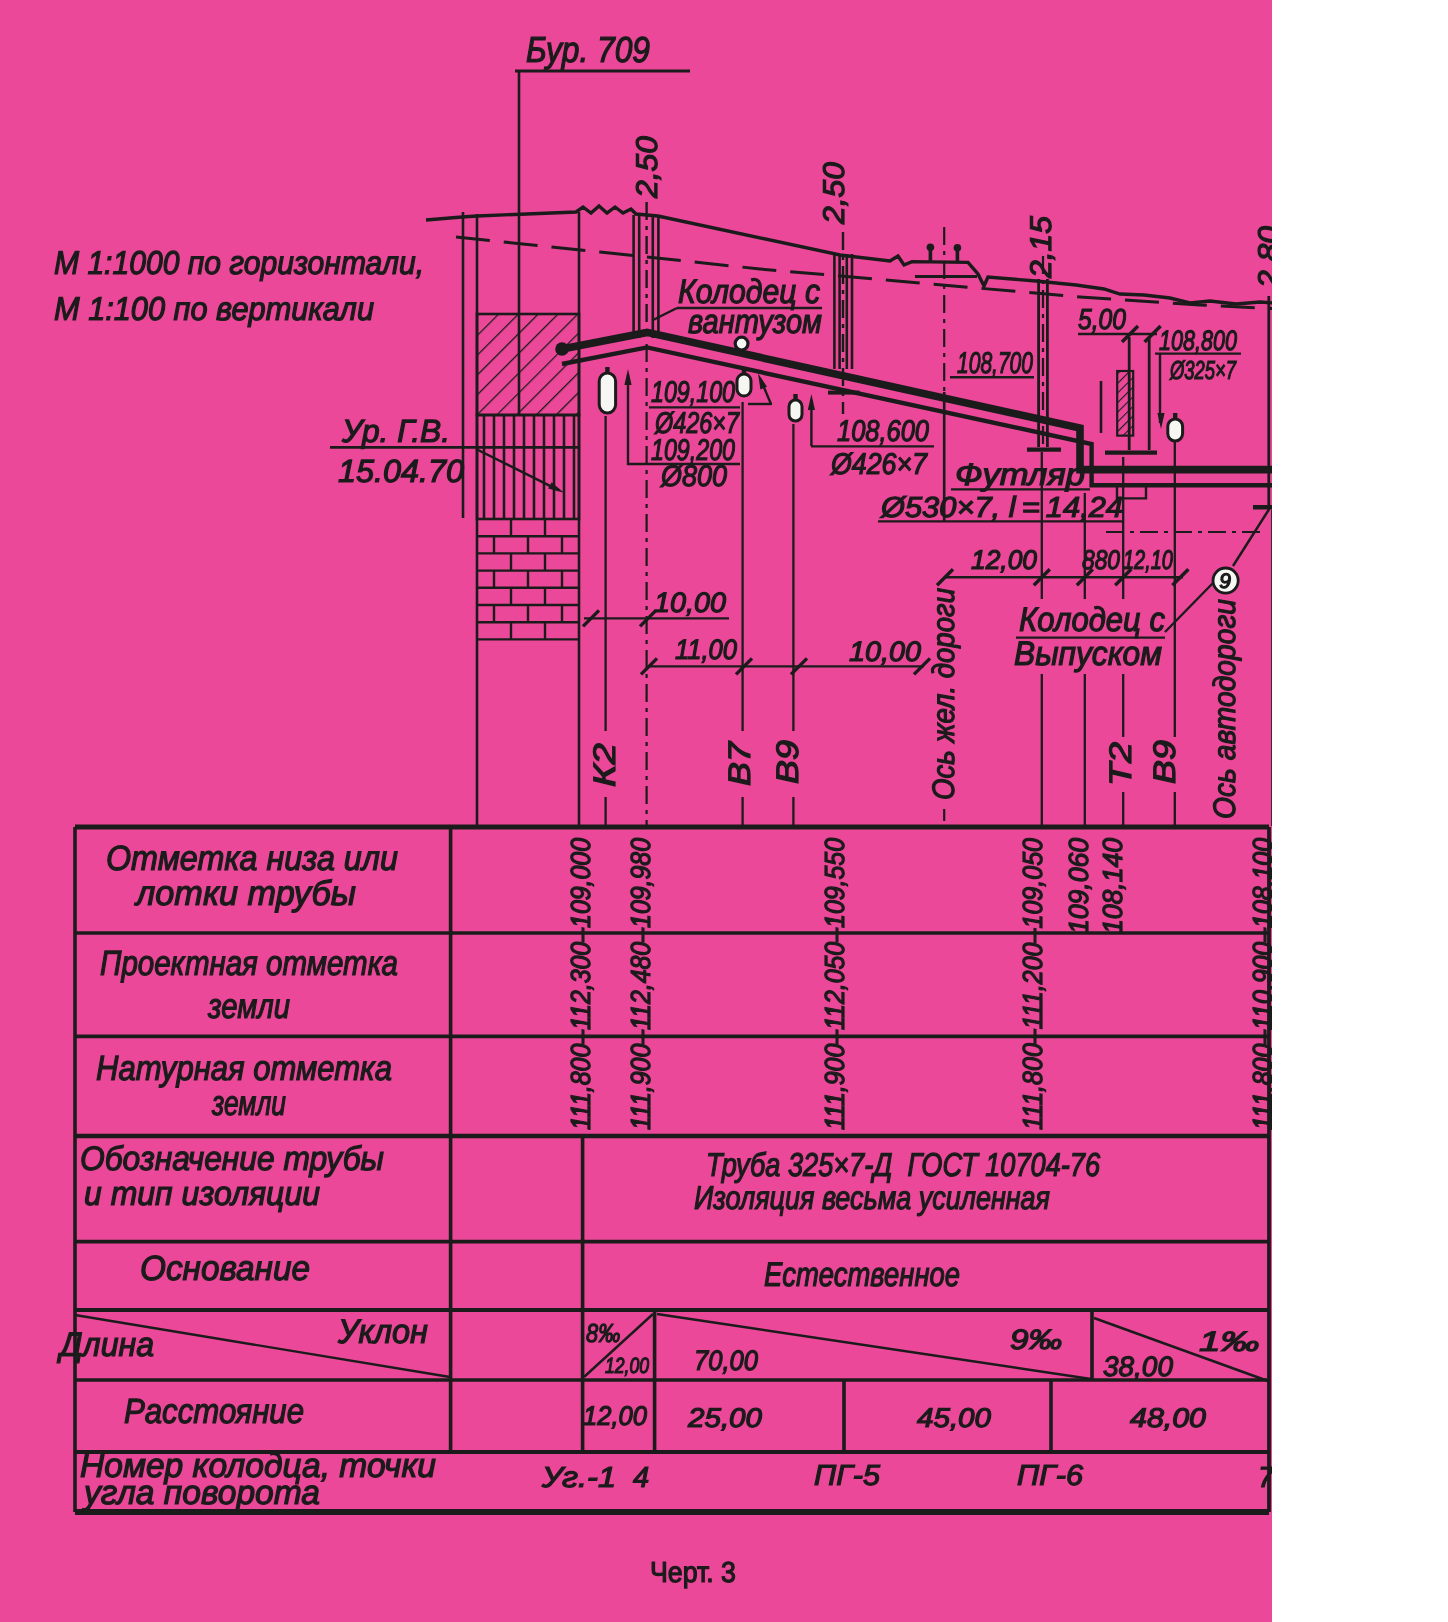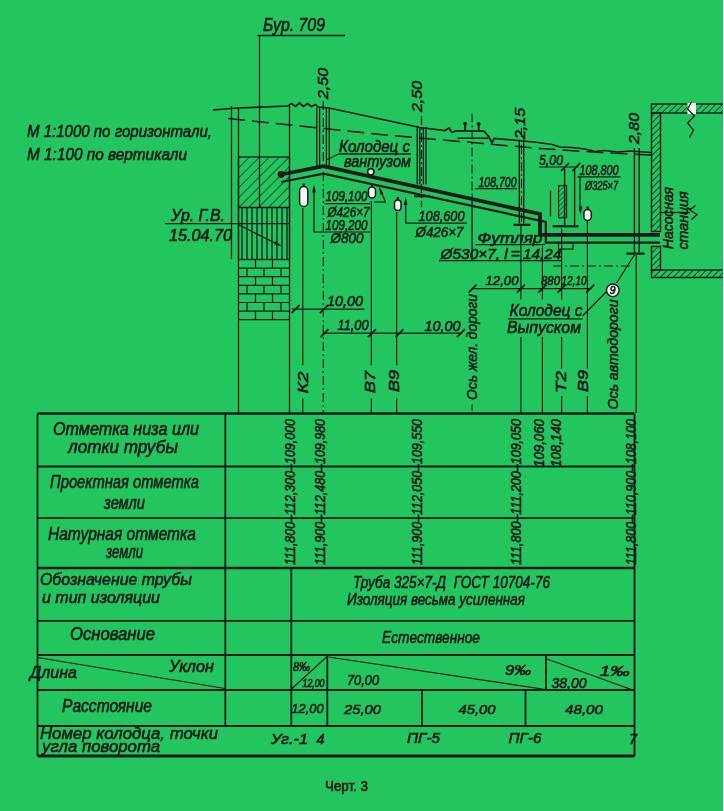--- a/index.html
+++ b/index.html
@@ -1,15 +1,15 @@
 <!DOCTYPE html>
 <html><head><meta charset="utf-8">
 <style>
 html,body{margin:0;padding:0}
-#page{position:relative;width:723px;height:811px;background:#22c55e;overflow:hidden}
+#page{position:relative;width:636px;height:811px;background:#ec4899;overflow:hidden}
 svg{position:absolute;left:0;top:0}
 text{font-family:"Liberation Sans",sans-serif;font-style:italic;font-weight:400;fill:#1b1b1b;stroke:#1b1b1b;stroke-width:.62px}
 </style></head>
 <body>
 <div id="page">
 <svg width="724" height="811" viewBox="0 0 724 811">
 <defs>
 <pattern id="hd" width="7" height="7" patternUnits="userSpaceOnUse" patternTransform="rotate(45)">
 <line x1="0" y1="0" x2="0" y2="7" stroke="#1b1b1b" stroke-width="1.3"></line>
 </pattern>

